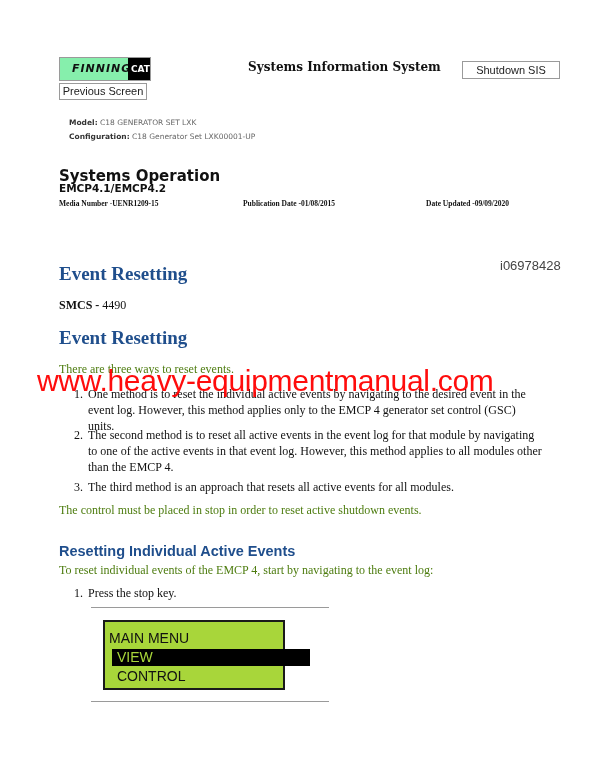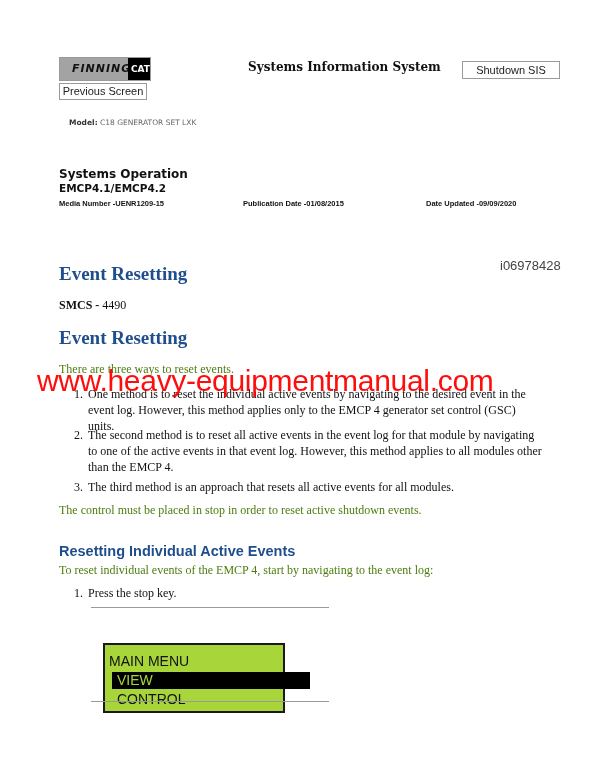--- a/index.html
+++ b/index.html
@@ -1,36 +1,36 @@
 <!DOCTYPE html>
 <html><head>
 <meta charset="utf-8">
 <style>
   * { box-sizing: border-box; margin: 0; padding: 0; }
   html, body { width: 600px; height: 776px; background: #ffffff; overflow: hidden; }
   body { position: relative; font-family: "Liberation Serif", serif; color: #111; }
 
   .header { position: absolute; left: 59px; top: 57px; width: 484px; height: 46px; }
-  .logo-box { position: absolute; left: 0; top: 0; width: 92px; height: 24px; border: 1px solid #9a9a9a; background: #a3a3a3; }
+  .logo-box { position: absolute; left: 0; top: 0; width: 92px; height: 24px; border: 1px solid #9a9a9a; background: #86efac; }
   .logo-text { position: absolute; left: 12px; top: 4px; font-family: "DejaVu Sans", sans-serif; font-weight: bold; font-style: italic; font-size: 11px; letter-spacing: 1px; color: #111; }
   .logo-cat { position: absolute; right: 0; top: 0; width: 22px; height: 22px; background: #000; color: #fff; font-family: "DejaVu Sans", sans-serif; font-weight: bold; font-size: 9px; line-height: 22px; text-align: right; }
   .sis-title { position: absolute; left: 189px; top: 3px; font-family: "DejaVu Serif", serif; font-weight: bold; font-size: 12px; color: #111; }
   .btn { position: absolute; background: #fff; border: 1px solid #9a9a9a; font-family: "Liberation Sans", sans-serif; font-size: 11px; color: #222; text-align: center; cursor: pointer; }
   .btn-shutdown { left: 403px; top: 4px; width: 98px; height: 18px; line-height: 16px; }
   .btn-prev { left: 0; top: 26px; width: 88px; height: 17px; line-height: 15px; }
 
   .crumbs { position: absolute; left: 59px; top: 116px; font-family: "DejaVu Sans", sans-serif; font-size: 7.5px; color: #666; line-height: 13.5px; }
   .crumbs .lbl { color: #333; font-weight: bold; }
   .crumbs .row1 { padding-left: 0; }
   .crumbs .row2, .crumbs .row3 { padding-left: 10px; }
   .crumbs .arrow { color: #555; margin-right: 3px; }
 
-  .doc-title { position: absolute; left: 59px; top: 167px; font-family: "DejaVu Sans", sans-serif; font-weight: bold; font-size: 12px; color: #111; }
+  .doc-title { position: absolute; left: 59px; top: 167px; font-family: "DejaVu Sans", sans-serif; font-weight: bold; font-size: 15px; color: #111; }
   .doc-sub { position: absolute; left: 59px; top: 182px; font-family: "DejaVu Sans", sans-serif; font-weight: bold; font-size: 10.5px; color: #111; }
-  .meta { position: absolute; top: 199px; font-family: Liberation Sans, sans-serif; font-weight: bold; font-size: 7.5px; color: #111; }
+  .meta { position: absolute; top: 199px; font-family: Liberation Serif, serif; font-weight: bold; font-size: 7.5px; color: #111; }
   .meta-media { left: 59px; }
   .meta-pub { left: 243px; }
   .meta-upd { left: 426px; }
 
   .ident { position: absolute; left: 500px; top: 258px; font-family: Liberation Sans, sans-serif; font-size: 13px; color: #444; }
 
   .h1 { position: absolute; left: 59px; font-family: "Liberation Serif", serif; font-weight: bold; font-size: 19px; color: #1f4e8c; }
   .h1-a { top: 263px; }
   .h1-b { top: 327px; }
   .smcs { position: absolute; left: 59px; top: 298px; font-size: 12px; }
@@ -49,21 +49,21 @@
   .li3 { top: 479px; }
   .li4 { top: 585px; }
 
   .h2 { position: absolute; left: 59px; top: 531px; font-family: Liberation Sans, sans-serif; font-weight: bold; font-size: 14.5px; color: #1f4e8c; margin-top: 12px; }
 
   .watermark { position: absolute; left: 37px; top: 364px; font-family: "Liberation Sans", sans-serif; font-size: 30px; color: #ff0000; letter-spacing: -0.3px; white-space: nowrap; opacity: 0.95; }
 
   .figure { position: absolute; left: 91px; top: 607px; width: 238px; height: 95px; }
   .fig-rule-top { position: absolute; left: 0; top: 0; width: 238px; height: 1px; background: #9a9a9a; }
   .fig-rule-bot { position: absolute; left: 0; top: 94px; width: 238px; height: 1px; background: #9a9a9a; }
-  .lcd { position: absolute; left: 12px; top: 13px; width: 182px; height: 70px; background: #a8d63a; border: 2px solid #1a1a1a; margin-top: 23px; }
+  .lcd { position: absolute; left: 12px; top: 13px; width: 182px; height: 70px; background: #a8d63a; border: 2px solid #1a1a1a; }
   .lcd-line { position: absolute; left: 5px; font-family: "Liberation Sans", sans-serif; font-size: 14px; color: #111; }
   .lcd-l1 { top: 8px; left: 4px; }
   .lcd-sel { position: absolute; left: 7px; top: 27px; width: 198px; height: 17px; background: #000; }
   .lcd-l2 { top: 27px; left: 12px; color: #a8d63a; }
   .lcd-l3 { top: 46px; left: 12px; }
 </style>
 </head>
 <body>
 
 <div class="header">
@@ -73,20 +73,24 @@
   </div>
   <div class="sis-title">Systems Information System</div>
   <div class="btn btn-shutdown">Shutdown SIS</div>
   <div class="btn btn-prev">Previous Screen</div>
 </div>
 
 <div class="crumbs">
   <div class="row2">
     <span class="lbl">Model:</span>
     <span>C18 GENERATOR SET LXK</span>
+  </div>
+  <div class="row3">
+    <span class="lbl">Configuration:</span>
+    <span>C18 Generator Set LXK00001-UP</span>
   </div>
 </div>
 
 <div class="doc-title">Systems Operation</div>
 <div class="doc-sub">EMCP4.1/EMCP4.2</div>
 <div class="meta meta-media">Media Number -UENR1209-15</div>
 <div class="meta meta-pub">Publication Date -01/08/2015</div>
 <div class="meta meta-upd">Date Updated -09/09/2020</div>
 
 <div class="ident">i06978428</div>

